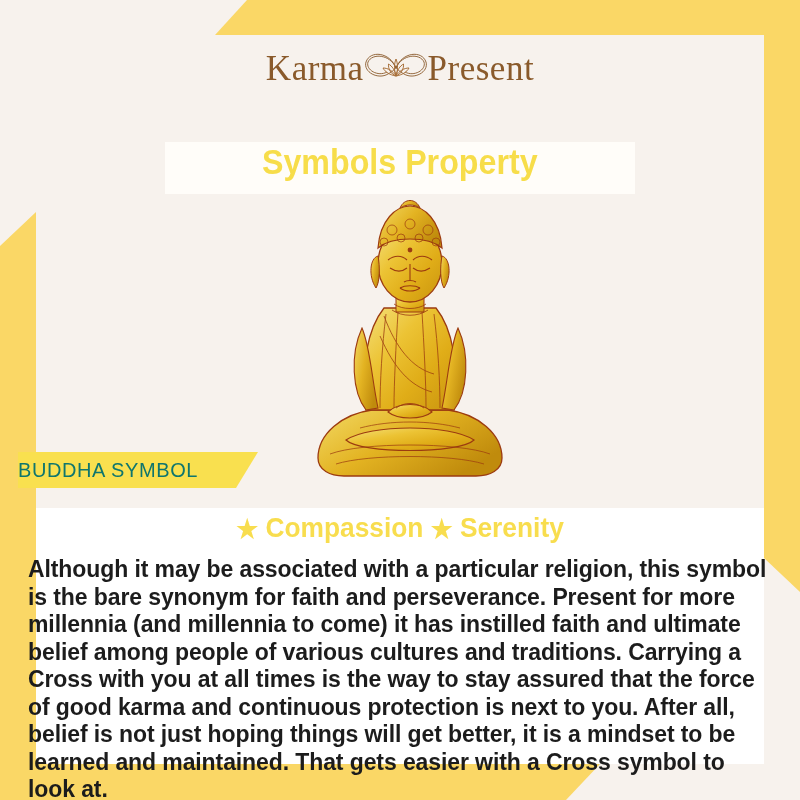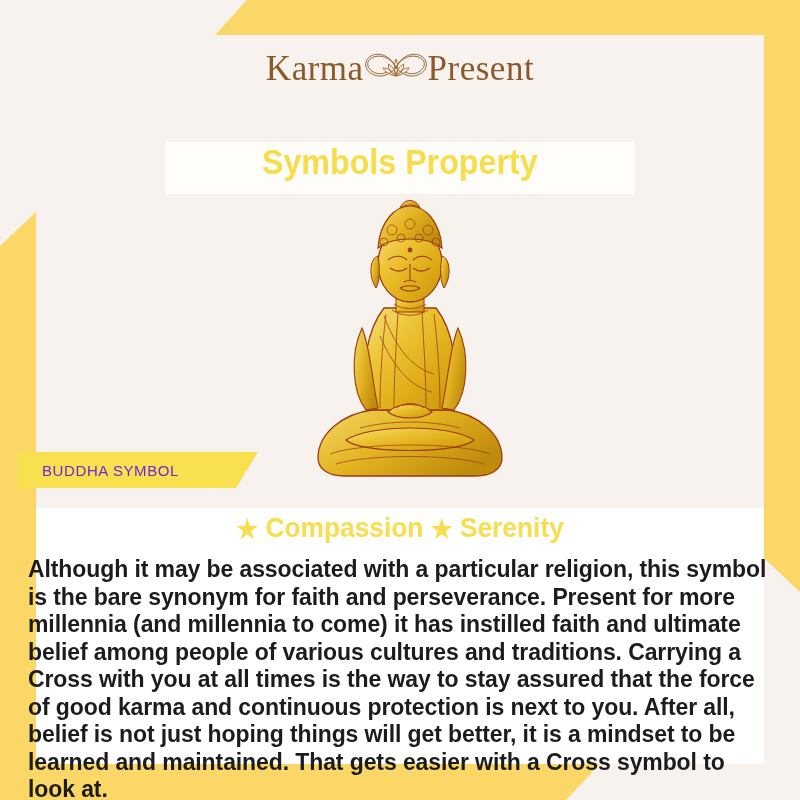--- a/index.html
+++ b/index.html
@@ -131,24 +131,23 @@
     left: 18px;
     top: 452px;
     width: 240px;
     height: 36px;
     background: #f9e04f;
     clip-path: polygon(0 0, 100% 0, calc(100% - 22px) 100%, 0 100%);
     display: flex;
     align-items: center;
   }
   .ribbon-text {
-    color: #6d28d9;
-    font-size: 15px;
+    color: #0f766e;
+    font-size: 20px;
     letter-spacing: 0.6px;
-    padding-left: 24px;
     white-space: nowrap;
   }
 
   
   .content-panel {
     position: absolute;
     left: 36px;
     top: 508px;
     width: 728px;
     height: 256px;

